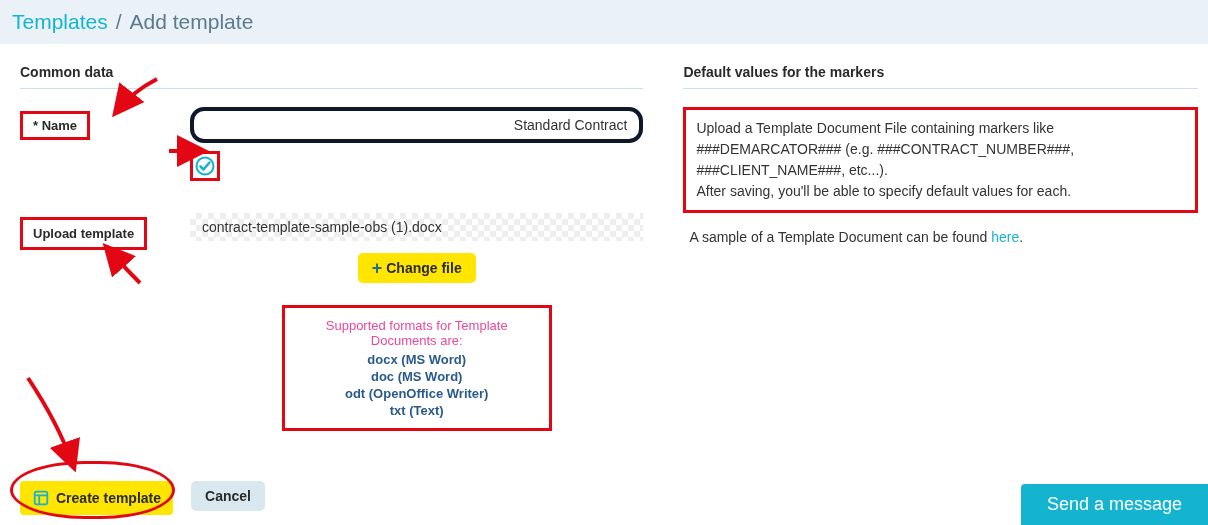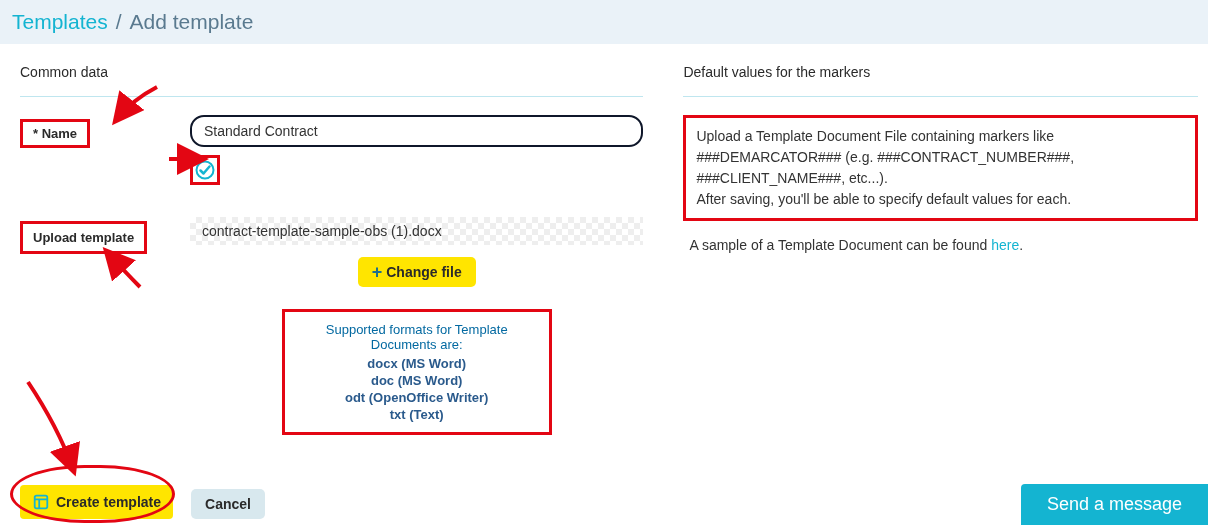--- a/index.html
+++ b/index.html
@@ -25,24 +25,24 @@
   .breadcrumb-sep { color: #5a7a8f; }
   .breadcrumb-current { color: #5a7a8f; }
   .content {
     display: flex;
     gap: 40px;
     padding: 20px 10px 10px 10px;
   }
   .col-left { width: 640px; position: relative; padding-left: 10px; }
   .col-right { width: 520px; }
   .section-title {
-    font-weight: 400;
+    font-weight: 700;
     color: #2a2a2a;
     font-size: 14px;
-    margin-bottom: 16px;
+    margin-bottom: 8px;
   }
   hr.sect {
     border: none;
     border-top: 1px solid #bfe6ef;
     margin-bottom: 18px;
   }
   .form-row {
     display: flex;
     align-items: flex-start;
     margin-bottom: 18px;
@@ -54,25 +54,26 @@
     font-weight: 700;
     color: #2a2a2a;
     font-size: 13px;
   }
   .highlight-frame { border: 3px solid #e30613; padding: 4px 10px; }
   .highlight-frame-wide { border: 3px solid #e30613; padding: 6px 10px; }
   .input-cell { flex: 1; }
   input.textfield {
     width: 100%;
     padding: 6px 12px;
-    border: 2px solid #0f172a;
+    border: 4px solid #0f172a;
     border-radius: 14px;
     font-size: 14px;
     color: #333;
     background: #fff;
+    text-align: right;
   }
   .cb-row {
     display: flex;
     align-items: center;
     gap: 6px;
     margin: 8px 0 14px 0;
   }
   .cb-box-frame { border: 3px solid #e30613; padding: 2px; line-height: 0; }
   .cb-box {
     width: 20px; height: 20px;
@@ -110,25 +111,25 @@
   .changefile-wrap { text-align: center; margin-top: 12px; }
   .formats-box {
     margin: 22px auto 0 auto;
     width: 270px;
     text-align: center;
     color: #2a5a8c;
     font-weight: 700;
     font-size: 13px;
     padding: 8px;
   }
-  .formats-box .intro { font-weight: 400; color: #0369a1; margin-bottom: 4px; }
+  .formats-box .intro { font-weight: 400; color: #ec4899; margin-bottom: 4px; }
   .formats-box div { margin: 2px 0; }
   .action-row {
     display: flex;
-    align-items: flex-end;
+    align-items: flex-start;
     gap: 18px;
     margin-top: 50px;
     position: relative;
   }
   .create-btn {
     display: inline-flex;
     align-items: center;
     gap: 6px;
     background: #ffe500;
     color: #2a2a2a;

